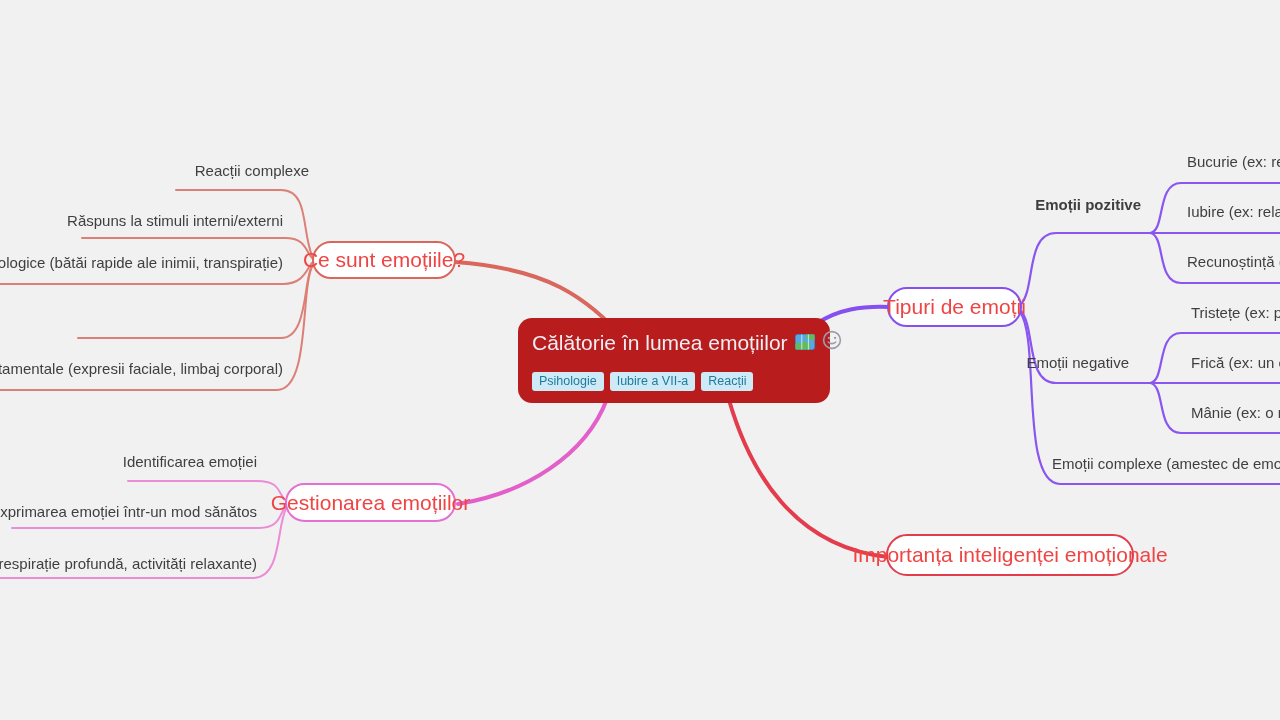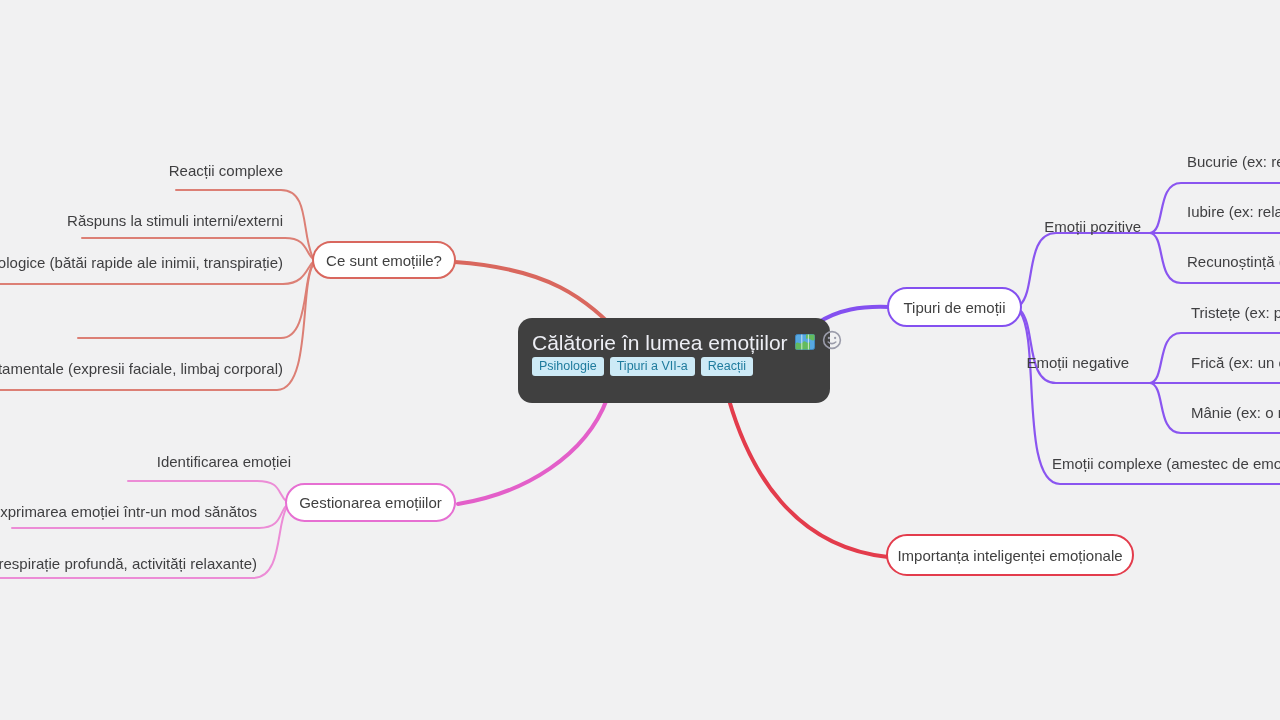--- a/index.html
+++ b/index.html
@@ -5,42 +5,42 @@
   html,body{margin:0;padding:0;background:#f1f1f2;}
   #canvas{
     position:relative;width:1280px;height:720px;overflow:hidden;
     background:#f1f1f2;
     font-family:"Liberation Sans",sans-serif;
   }
   #connectors{position:absolute;left:0;top:0;z-index:1;}
   .node{
     position:absolute;z-index:3;background:#ffffff;
     display:flex;align-items:center;justify-content:center;
-    font-size:15px;color:#404040;white-space:nowrap;
+    font-size:21px;color:#ef4444;white-space:nowrap;
     box-sizing:border-box;
   }
   .node.coral{border:2.5px solid #d9675e;}
   .node.pink{border:2.5px solid #e66fd2;}
   .node.purple{border:2.5px solid #8450f0;}
   .node.red{border:2.5px solid #e33c4c;}
   .lbl{
     position:absolute;z-index:2;font-size:15px;color:#3f3f41;
     white-space:nowrap;line-height:20px;
   }
   .lbl.r{text-align:right;}
   #central{
     position:absolute;left:518px;top:318px;width:312px;height:85px;
-    background:#404040;border-radius:14px;z-index:3;
+    background:#b91c1c;border-radius:14px;z-index:3;
     box-sizing:border-box;padding:12px 14px 10px 14px;
   }
   #central .title-row{
     display:flex;align-items:center;gap:7px;
     color:#edeef4;font-size:21px;white-space:nowrap;
   }
-  #central .tags-row{display:flex;gap:6px;margin-top:2px;}
+  #central .tags-row{display:flex;gap:6px;margin-top:17px;}
   .tag{
     background:#cdeaf6;color:#1e7b9d;font-size:12.5px;
     padding:2px 7px 3px 7px;border-radius:3px;white-space:nowrap;
   }
   .icon{display:inline-block;vertical-align:middle;}
 </style>
 </head>
 <body>
 
 <div id="canvas">
@@ -87,43 +87,43 @@
         <svg width="20" height="20" viewBox="0 0 20 20">
           <circle cx="10" cy="10" r="8.4" fill="none" stroke="#9b9caa" stroke-width="1.6"></circle>
           <circle cx="6.9" cy="8" r="1.15" fill="#9b9caa"></circle>
           <circle cx="13.1" cy="8" r="1.15" fill="#9b9caa"></circle>
           <path d="M6.2,12 Q10,15.4 13.8,12" fill="none" stroke="#9b9caa" stroke-width="1.6" stroke-linecap="round"></path>
         </svg>
       </span>
     </div>
     <div class="tags-row">
       <span class="tag">Psihologie</span>
-      <span class="tag">Tipuri a VII-a</span>
+      <span class="tag">Iubire a VII-a</span>
       <span class="tag">Reacții</span>
     </div>
   </div>
 
   <div class="node coral" style="left:312px;top:241px;width:144px;height:38px;border-radius:19px;">Ce sunt emoțiile?</div>
 
   <div class="node pink" style="left:285px;top:483px;width:171px;height:39px;border-radius:20px;">Gestionarea emoțiilor</div>
 
   <div class="node purple" style="left:887px;top:287px;width:135px;height:40px;border-radius:20px;">Tipuri de emoții</div>
 
   <div class="node red" style="left:886px;top:534px;width:248px;height:42px;border-radius:21px;text-align:right;">Importanța inteligenței emoționale</div>
 
-  <div class="lbl r" style="right:997px;top:161px;">Reacții complexe</div>
+  <div class="lbl r" style="right:971px;top:161px;">Reacții complexe</div>
   <div class="lbl r" style="right:997px;top:211px;">Răspuns la stimuli interni/externi</div>
   <div class="lbl r" style="right:997px;top:253px;">Fiziologice (bătăi rapide ale inimii, transpirație)</div>
   <div class="lbl r" style="right:997px;top:359px;">omportamentale (expresii faciale, limbaj corporal)</div>
 
-  <div class="lbl r" style="right:989px;top:452px;">Identificarea emoției</div>
+  <div class="lbl r" style="right:1023px;top:452px;">Identificarea emoției</div>
   <div class="lbl r" style="right:1023px;top:502px;">Exprimarea emoției într-un mod sănătos</div>
   <div class="lbl r" style="right:1023px;top:554px;">ex: respirație profundă, activități relaxante)</div>
 
-  <div class="lbl r" style="right:139px;top:217px;">Emoții pozitive</div>
+  <div class="lbl r" style="right:139px;top:195px;font-weight:bold;">Emoții pozitive</div>
   <div class="lbl r" style="right:151px;top:353px;margin-left:20px;">Emoții negative</div>
   <div class="lbl" style="left:1052px;top:454px;">Emoții complexe (amestec de emoții)</div>
 
   <div class="lbl" style="left:1187px;top:152px;">Bucurie (ex: reu</div>
   <div class="lbl" style="left:1187px;top:202px;">Iubire (ex: relați</div>
   <div class="lbl" style="left:1187px;top:252px;">Recunoștință (e</div>
 
   <div class="lbl" style="left:1191px;top:303px;">Tristețe (ex: pie</div>
   <div class="lbl" style="left:1191px;top:353px;">Frică (ex: un ex</div>
   <div class="lbl" style="left:1191px;top:403px;">Mânie (ex: o ne</div>

